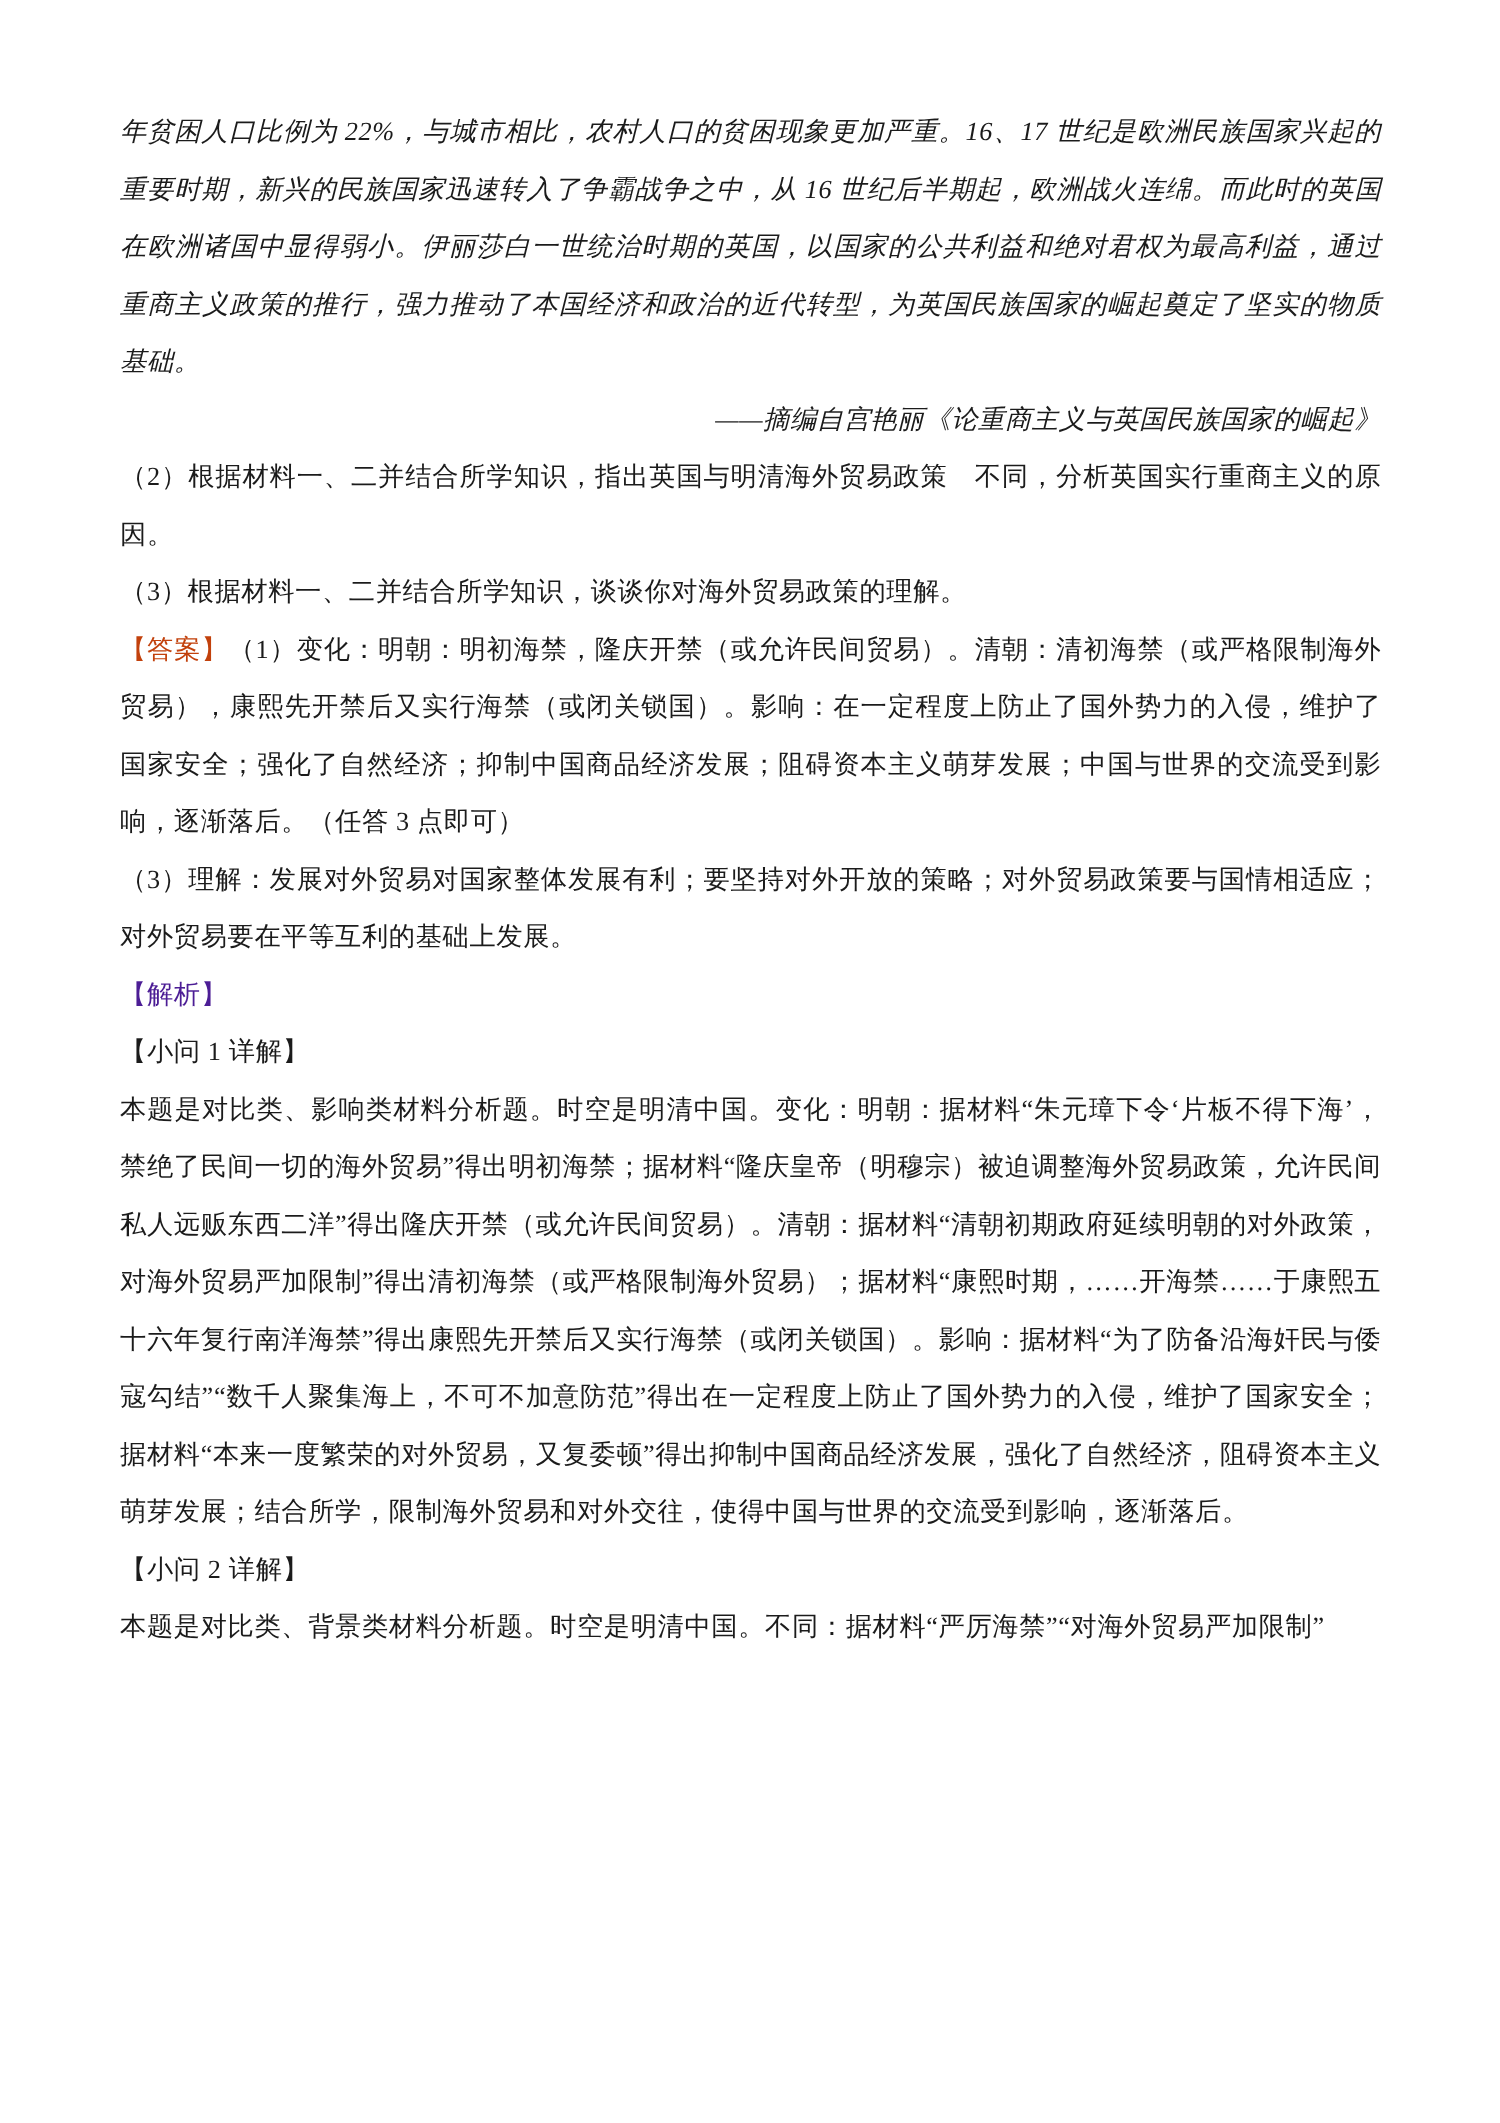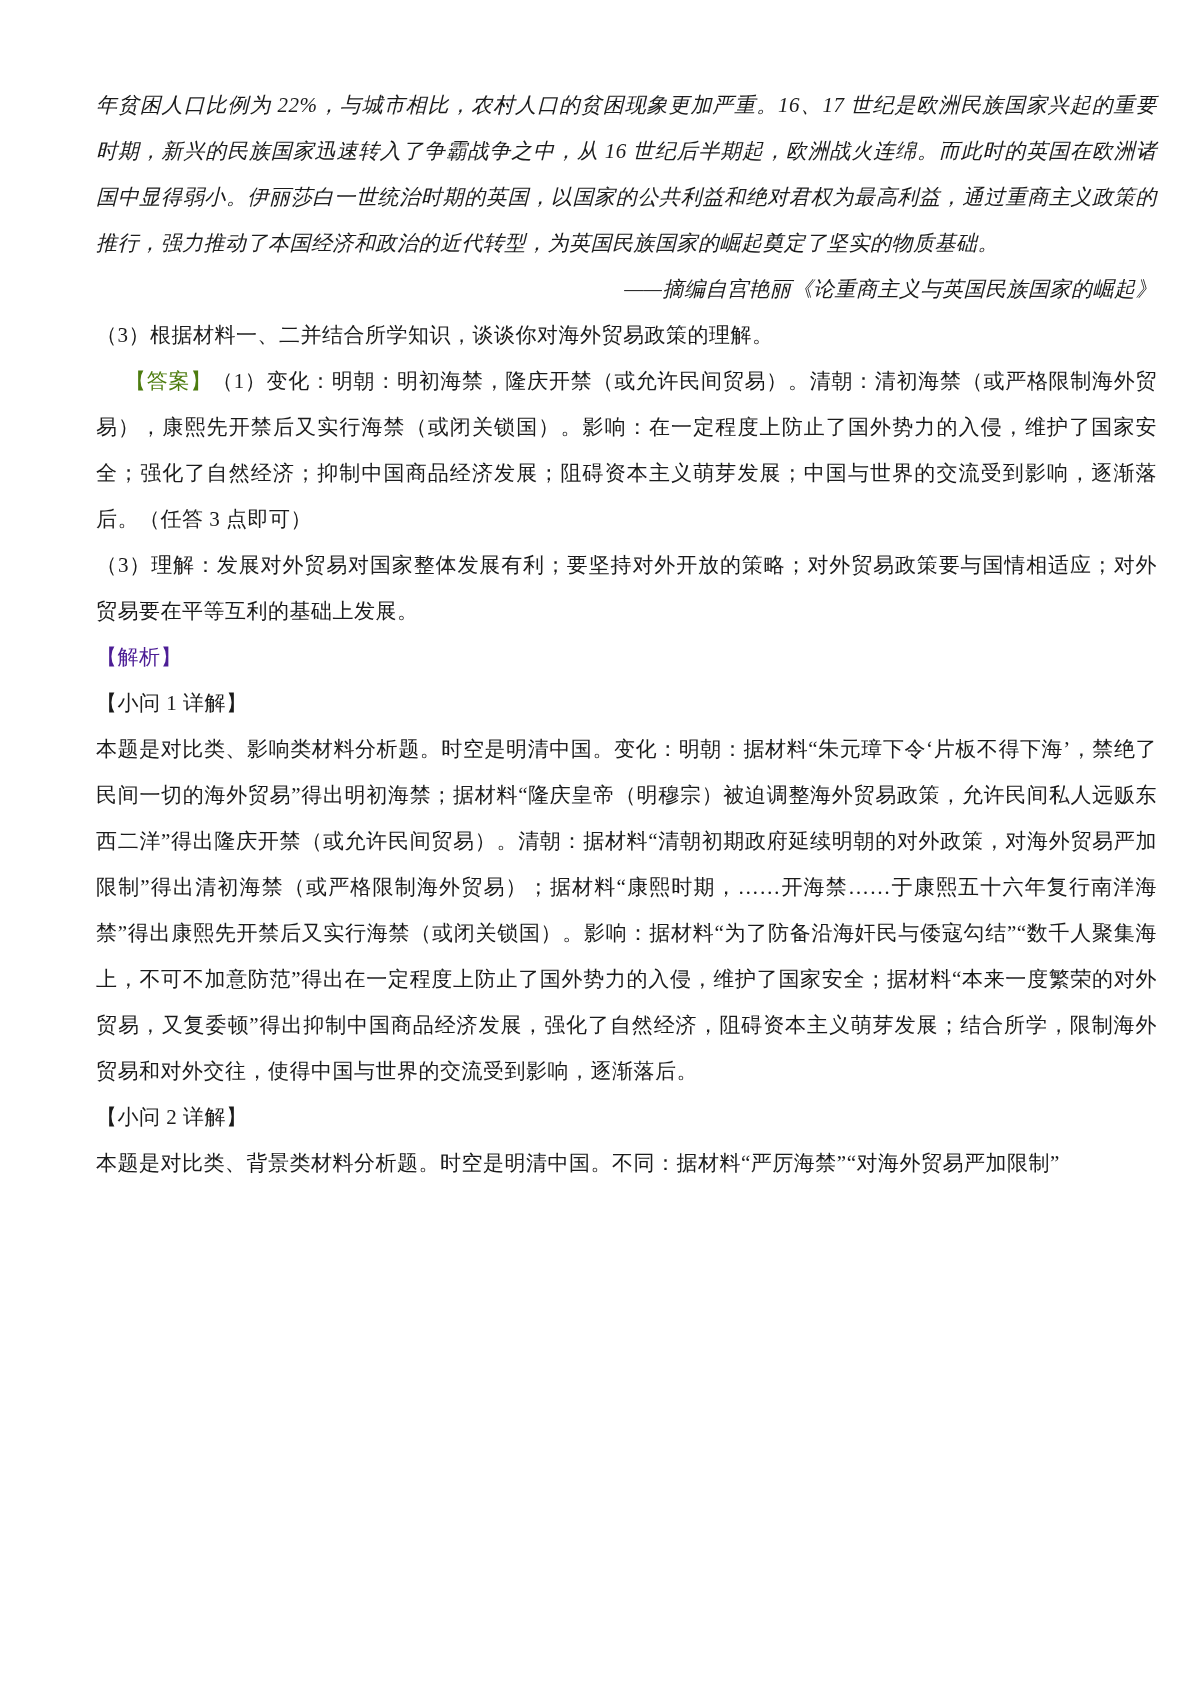--- a/index.html
+++ b/index.html
@@ -10,21 +10,21 @@
   body {
     width: 1200px;
     height: 1698px;
     overflow: hidden;
     font-family: "Liberation Serif", serif;
   }
   .page {
     box-sizing: border-box;
     width: 1200px;
     height: 1698px;
-    padding: 82px 43px 0 96px;
+    padding: 82px 95px 0 96px;
     background: #ffffff;
   }
   .page p {
     margin: 0;
     font-size: 21px;
     line-height: 46px;
     color: #1b1b1b;
     text-align: justify;
     letter-spacing: 0.5px;
     word-break: break-all;
@@ -41,23 +41,24 @@
 </style>
 </head>
 <body style="background: rgb(255, 255, 255);">
 
 <div class="page">
 
   <p class="script">年贫困人口比例为 22%，与城市相比，农村人口的贫困现象更加严重。16、17 世纪是欧洲民族国家兴起的重要时期，新兴的民族国家迅速转入了争霸战争之中，从 16 世纪后半期起，欧洲战火连绵。而此时的英国在欧洲诸国中显得弱小。伊丽莎白一世统治时期的英国，以国家的公共利益和绝对君权为最高利益，通过重商主义政策的推行，强力推动了本国经济和政治的近代转型，为英国民族国家的崛起奠定了坚实的物质基础。</p>
 
   <p class="script attribution">——摘编自宫艳丽《论重商主义与英国民族国家的崛起》</p>
 
+  <p>（2）根据材料一、二并结合所学知识，指出英国与明清海外贸易政策　不同，分析英国实行重商主义的原因。</p>
   <p>（3）根据材料一、二并结合所学知识，谈谈你对海外贸易政策的理解。</p>
 
-  <p><span class="blue" style="color: #4d7c0f; margin-left: 29px;">【答案】</span><span>（1）变化：明朝：明初海禁，隆庆开禁（或允许民间贸易）。清朝：清初海禁（或严格限制海外贸易），康熙先开禁后又实行海禁（或闭关锁国）。影响：在一定程度上防止了国外势力的入侵，维护了国家安全；强化了自然经济；抑制中国商品经济发展；阻碍资本主义萌芽发展；中国与世界的交流受到影响，逐渐落后。（任答 3 点即可）</span></p>
+  <p><span class="blue" style="color: #c2410c;">【答案】</span><span>（1）变化：明朝：明初海禁，隆庆开禁（或允许民间贸易）。清朝：清初海禁（或严格限制海外贸易），康熙先开禁后又实行海禁（或闭关锁国）。影响：在一定程度上防止了国外势力的入侵，维护了国家安全；强化了自然经济；抑制中国商品经济发展；阻碍资本主义萌芽发展；中国与世界的交流受到影响，逐渐落后。（任答 3 点即可）</span></p>
 
 
   <p>（3）理解：发展对外贸易对国家整体发展有利；要坚持对外开放的策略；对外贸易政策要与国情相适应；对外贸易要在平等互利的基础上发展。</p>
 
   <p class="blue" style="color: #4c1d95;">【解析】</p>
 
   <p>【小问 1 详解】</p>
   <p>本题是对比类、影响类材料分析题。时空是明清中国。变化：明朝：据材料“朱元璋下令‘片板不得下海’，禁绝了民间一切的海外贸易”得出明初海禁；据材料“隆庆皇帝（明穆宗）被迫调整海外贸易政策，允许民间私人远贩东西二洋”得出隆庆开禁（或允许民间贸易）。清朝：据材料“清朝初期政府延续明朝的对外政策，对海外贸易严加限制”得出清初海禁（或严格限制海外贸易）；据材料“康熙时期，……开海禁……于康熙五十六年复行南洋海禁”得出康熙先开禁后又实行海禁（或闭关锁国）。影响：据材料“为了防备沿海奸民与倭寇勾结”“数千人聚集海上，不可不加意防范”得出在一定程度上防止了国外势力的入侵，维护了国家安全；据材料“本来一度繁荣的对外贸易，又复委顿”得出抑制中国商品经济发展，强化了自然经济，阻碍资本主义萌芽发展；结合所学，限制海外贸易和对外交往，使得中国与世界的交流受到影响，逐渐落后。</p>
 
   <p>【小问 2 详解】</p>

